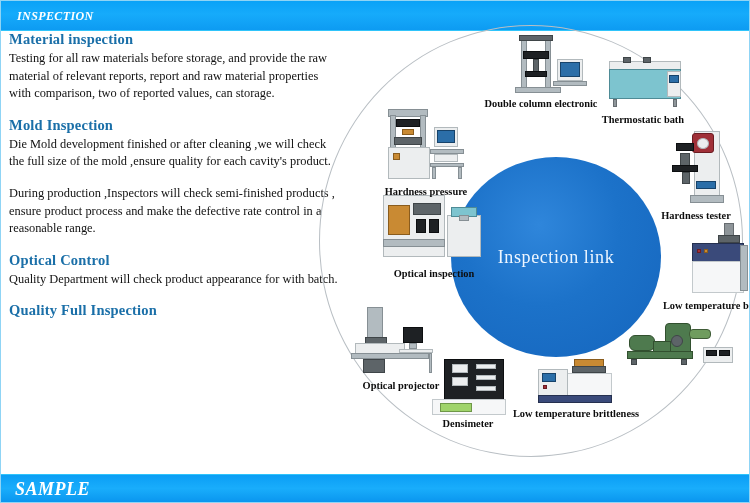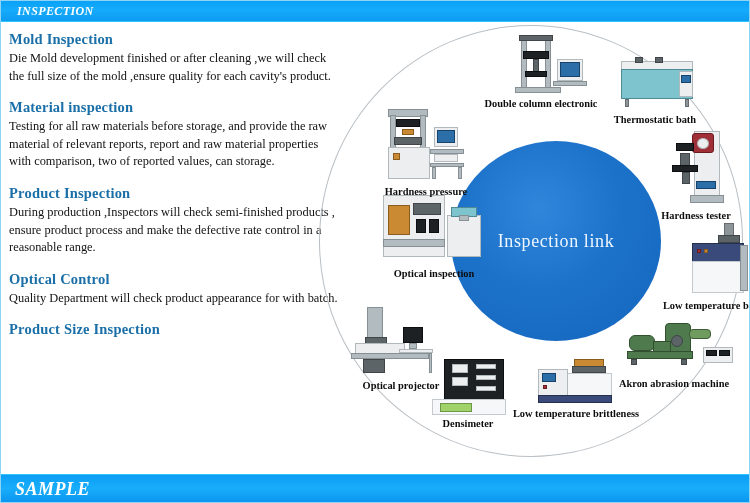--- a/index.html
+++ b/index.html
@@ -14,21 +14,21 @@
     width: 750px; height: 503px;
     background: #ffffff;
     border: 1px solid #8fd4f5;
     overflow: hidden;
   }
 
   
   .banner {
     position: absolute;
     left: 0; right: 0;
-    height: 21px;
+    height: 30px;
     background: linear-gradient(to bottom, #0aa2f7 0%, #16abfb 45%, #0d9bf2 100%);
     border-bottom: 1px solid #2fc4fb;
   }
   .banner.top { top: 0; }
   .banner-label {
     position: absolute;
     left: 16px; top: 50%;
     transform: translateY(-50%);
     color: #ffffff;
     font-family: "Liberation Serif", serif;
@@ -86,21 +86,21 @@
   }
   .ring {
     position: absolute;
     left: 8px; top: 2px;
     width: 424px; height: 432px;
     border: 1px solid #b9bfc4;
     border-radius: 50%;
   }
   .hub {
     position: absolute;
-    left: 140px; top: 118px;
+    left: 140px; top: 134px;
     width: 210px; height: 200px;
     border-radius: 50%;
     background: radial-gradient(circle at 42% 34%, #2f86db 0%, #1c72c9 45%, #1565bd 100%);
   }
   .hub-label {
     position: absolute;
     left: 0; right: 0; top: 50%;
     transform: translateY(-50%);
     text-align: center;
     color: #eef6ff;
@@ -152,41 +152,40 @@
 
 <div id="page">
 
   <div class="banner top">
     <div class="banner-label">INSPECTION</div>
   </div>
 
   <div class="text-col">
 
     <div class="sect">
+      <h3>Material inspection</h3>
+      <p>Testing for all raw materials before storage, and provide the raw material of relevant reports, report and raw material properties with comparison, two of reported values, can storage.</p>
+    </div>
+
+    <div class="sect">
       <h3>Mold Inspection</h3>
       <p>Die Mold development finished or after cleaning ,we will check the full size of the mold ,ensure quality for each cavity's product.</p>
     </div>
 
     <div class="sect">
-      <h3>Material inspection</h3>
-      <p>Testing for all raw materials before storage, and provide the raw material of relevant reports, report and raw material properties with comparison, two of reported values, can storage.</p>
-    </div>
-
-    <div class="sect">
-      <h3>Product Inspection</h3>
       <p>During production ,Inspectors will check semi-finished products , ensure product process and make the defective rate control in a reasonable range.</p>
     </div>
 
     <div class="sect">
       <h3>Optical Control</h3>
       <p>Quality Department will check product appearance for with batch.</p>
     </div>
 
     <div class="sect">
-      <h3>Product Size Inspection</h3>
+      <h3>Quality Full Inspection</h3>
     </div>
 
   </div>
 
   <div class="diagram">
 
     <div class="ring"></div>
 
     <div class="hub">
       <div class="hub-label">Inspection link</div>
@@ -202,21 +201,21 @@
         <div class="bx dk" style="left:42px; top:24px; width:6px;  height:14px;"></div>
         <div class="bx blk" style="left:34px; top:36px; width:22px; height:6px;"></div>
         <div class="bx mid" style="left:24px; top:52px; width:46px; height:6px;"></div>
         <div class="bx lt" style="left:66px; top:24px; width:26px; height:22px;"></div>
         <div class="bx scr" style="left:69px; top:27px; width:20px; height:15px;"></div>
         <div class="bx mid" style="left:62px; top:46px; width:34px; height:5px;"></div>
       </div>
       <div class="cap">Double column electronic</div>
     </div>
 
-    <div class="node" style="left:284px; top:28px;">
+    <div class="node" style="left:272px; top:28px;">
       <div class="art">
         <div class="bx lt" style="left:16px; top:10px; width:72px; height:10px;"></div>
         <div class="bx teal" style="left:16px; top:18px; width:72px; height:30px;"></div>
         <div class="bx lt" style="left:74px; top:20px; width:14px; height:26px;"></div>
         <div class="bx scr" style="left:76px; top:24px; width:10px; height:8px;"></div>
         <div class="bx dk" style="left:30px; top:6px;  width:8px;  height:6px;"></div>
         <div class="bx dk" style="left:50px; top:6px;  width:8px;  height:6px;"></div>
         <div class="bx gry" style="left:20px; top:48px; width:4px;  height:8px;"></div>
         <div class="bx gry" style="left:80px; top:48px; width:4px;  height:8px;"></div>
       </div>
@@ -258,21 +257,20 @@
         <div class="bx grn" style="left:20px; top:14px; width:26px; height:16px; border-radius:6px;"></div>
         <div class="bx grn" style="left:44px; top:20px; width:18px; height:12px;"></div>
         <div class="bx dk" style="left:62px; top:14px; width:12px; height:12px; border-radius:50%;"></div>
         <div class="bx grn" style="left:18px; top:30px; width:66px; height:8px;"></div>
         <div class="bx dk" style="left:22px; top:38px; width:6px;  height:6px;"></div>
         <div class="bx dk" style="left:72px; top:38px; width:6px;  height:6px;"></div>
         <div class="bx lt" style="left:94px; top:26px; width:30px; height:16px;"></div>
         <div class="bx blk" style="left:97px; top:29px; width:11px; height:6px;"></div>
         <div class="bx blk" style="left:110px;top:29px; width:11px; height:6px;"></div>
       </div>
-      <div class="cap">Akron abrasion machine</div>
     </div>
 
     <div class="node" style="left:185px; top:334px; width:160px;">
       <div class="art" style="height:50px; width:120px;">
         <div class="bx org" style="left:58px; top:2px;  width:30px; height:8px;"></div>
         <div class="bx dk" style="left:56px; top:9px;  width:34px; height:7px;"></div>
         <div class="bx wht" style="left:50px; top:16px; width:46px; height:24px;"></div>
         <div class="bx lt" style="left:22px; top:12px; width:30px; height:28px;"></div>
         <div class="bx scr" style="left:26px; top:16px; width:14px; height:9px;"></div>
         <div class="bx red" style="left:27px; top:28px; width:4px;  height:4px;"></div>

